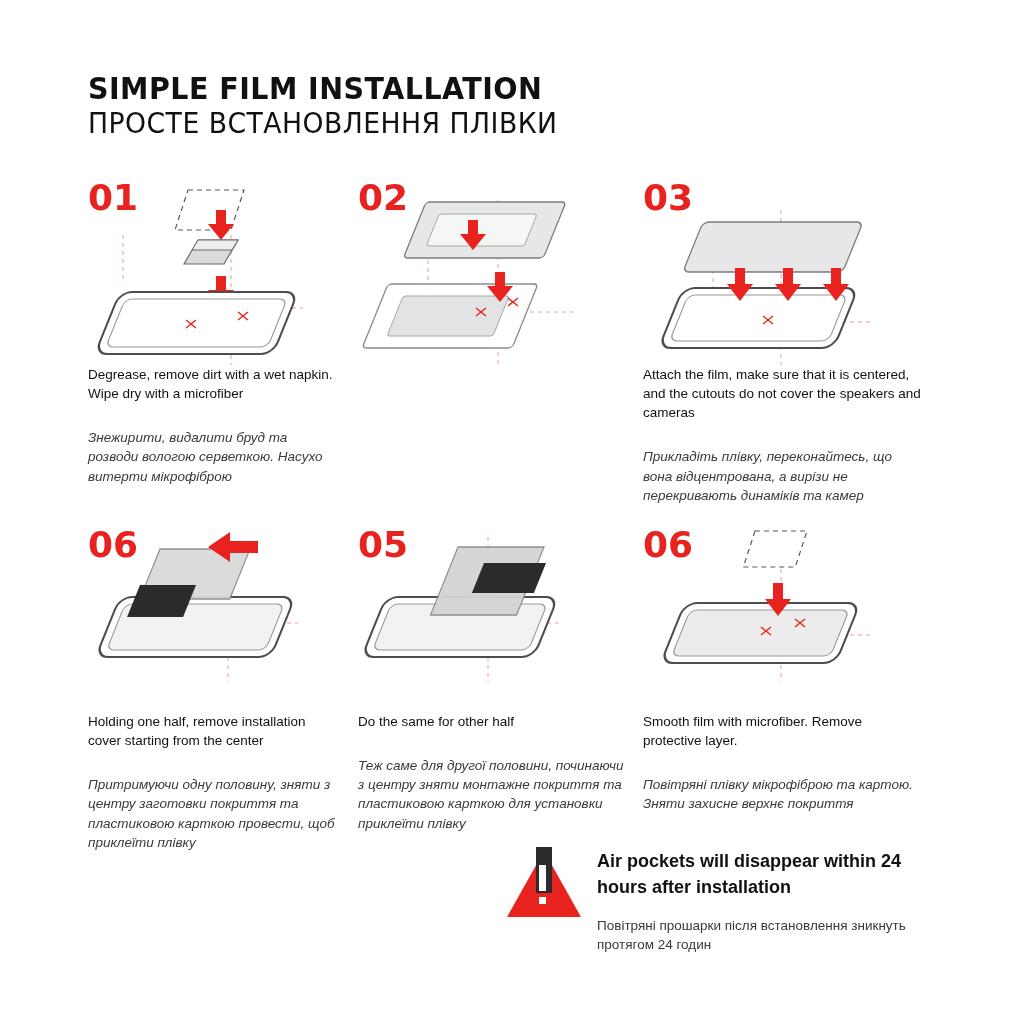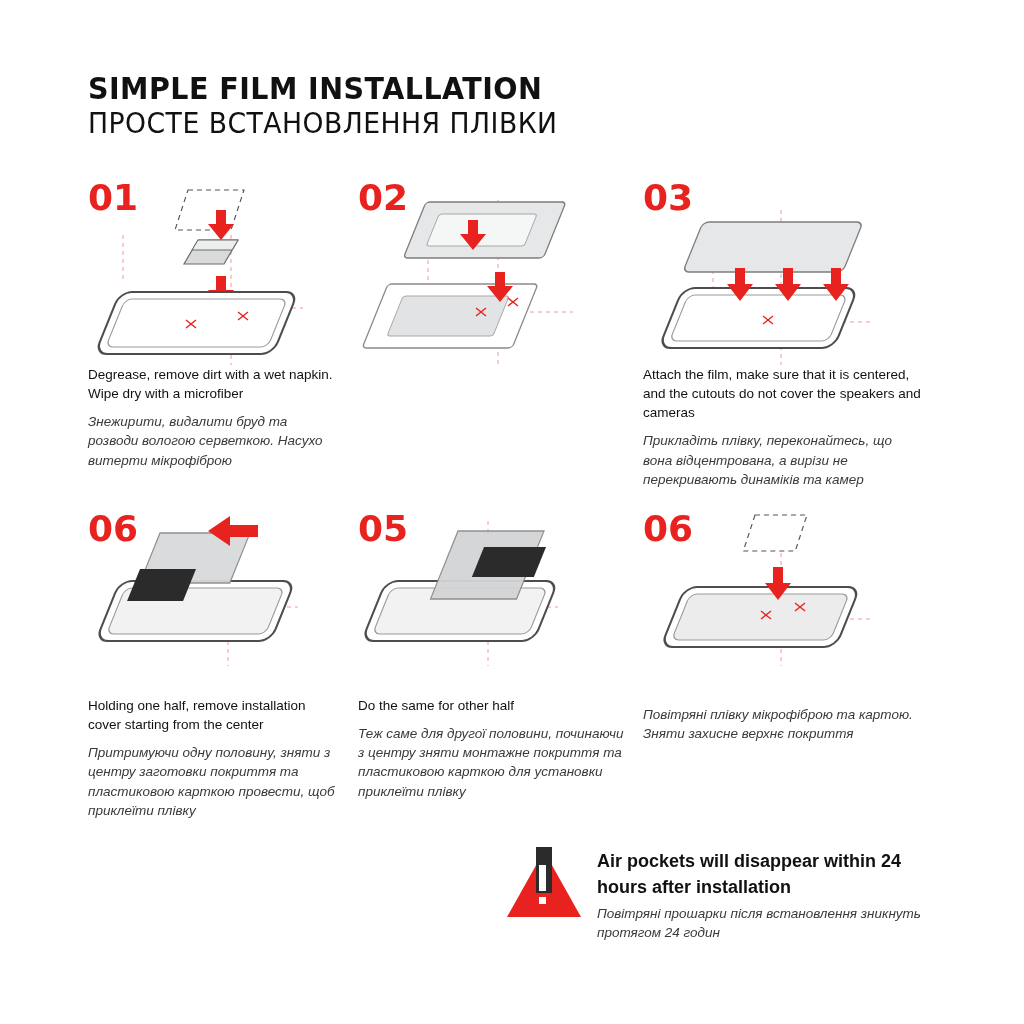--- a/index.html
+++ b/index.html
@@ -93,21 +93,21 @@
     font-size: 13.5px;
     line-height: 1.42;
     color: #111;
     font-family: "Liberation Sans", sans-serif;
   }
   .cap-ua {
     font-size: 13.5px;
     line-height: 1.42;
     color: #3a3a3a;
     font-style: italic;
-    margin-top: 9px;
+    margin-top: 25px;
     font-family: "Liberation Sans", sans-serif;
   }
 
   
   .c1 .caption { width: 252px; }
   .c2 .caption { width: 266px; }
   .c3 .caption { width: 278px; }
 
   
   .footer {
@@ -122,23 +122,22 @@
   .footer-text { padding-left: 14px; padding-top: 4px; }
   .foot-en {
     font-size: 18px;
     line-height: 1.42;
     font-weight: bold;
     color: #111;
   }
   .foot-ua {
     font-size: 13.5px;
     line-height: 1.42;
-    font-style: italic;
     color: #3a3a3a;
-    margin-top: 4px;
+    margin-top: 16px;
   }
 </style>
 </head>
 <body>
 
 <div class="page">
 
   <div class="header">
     <div class="title-en">SIMPLE FILM INSTALLATION</div>
     <div class="title-ua">ПРОСТЕ ВСТАНОВЛЕННЯ ПЛІВКИ</div>
@@ -343,20 +342,21 @@
           </g>
           <g stroke="#e8231f" stroke-width="1.4">
             <line x1="118" y1="100" x2="128" y2="108"></line>
               <line x1="128" y1="100" x2="118" y2="108"></line>
             <line x1="152" y1="92" x2="162" y2="100"></line>
               <line x1="162" y1="92" x2="152" y2="100"></line>
           </g>
         </svg>
       </div>
       <div class="caption">
+        <div class="cap-en">Smooth film with microfiber. Remove protective layer.</div>
         <div class="cap-ua">Повітряні плівку мікрофіброю та картою. Зняти захисне верхнє покриття</div>
       </div>
     </div>
 
   </div>
 
   <div class="footer">
     <div class="warn-icon">
       <svg width="78" height="78" viewBox="0 0 78 78" xmlns="http://www.w3.org/2000/svg">
         <polygon points="39,6 76,72 2,72" fill="#e8231f"></polygon>

